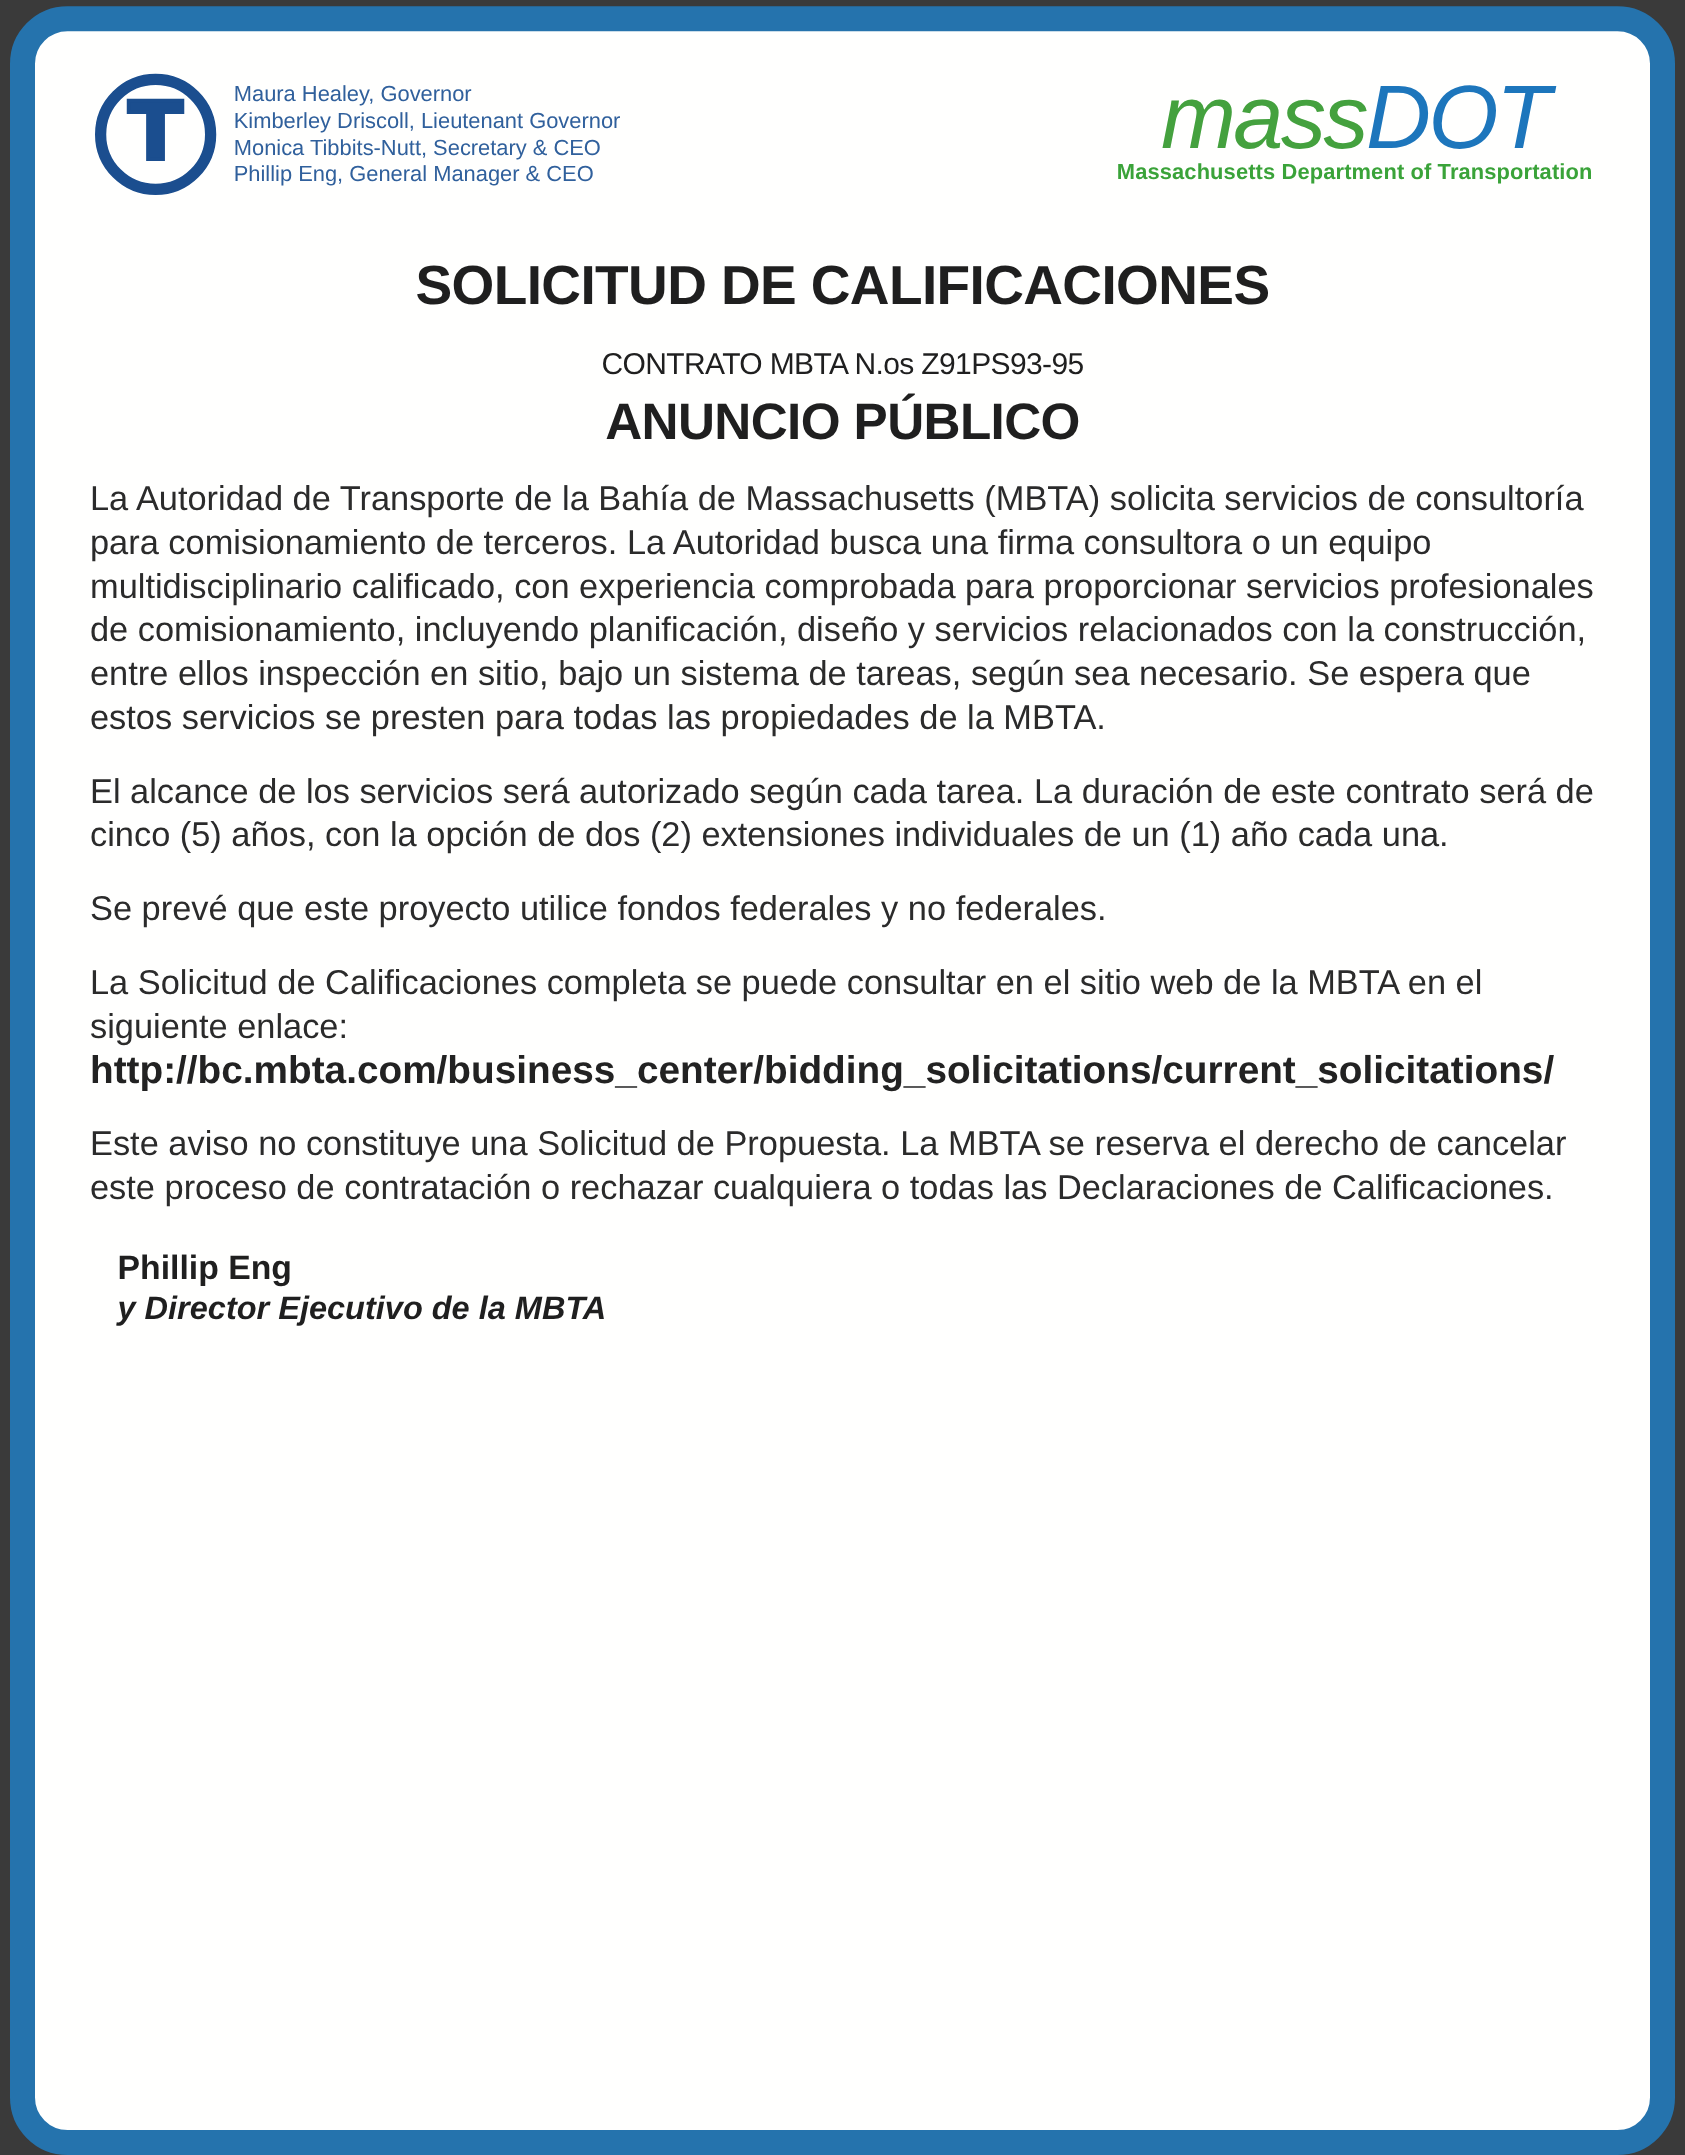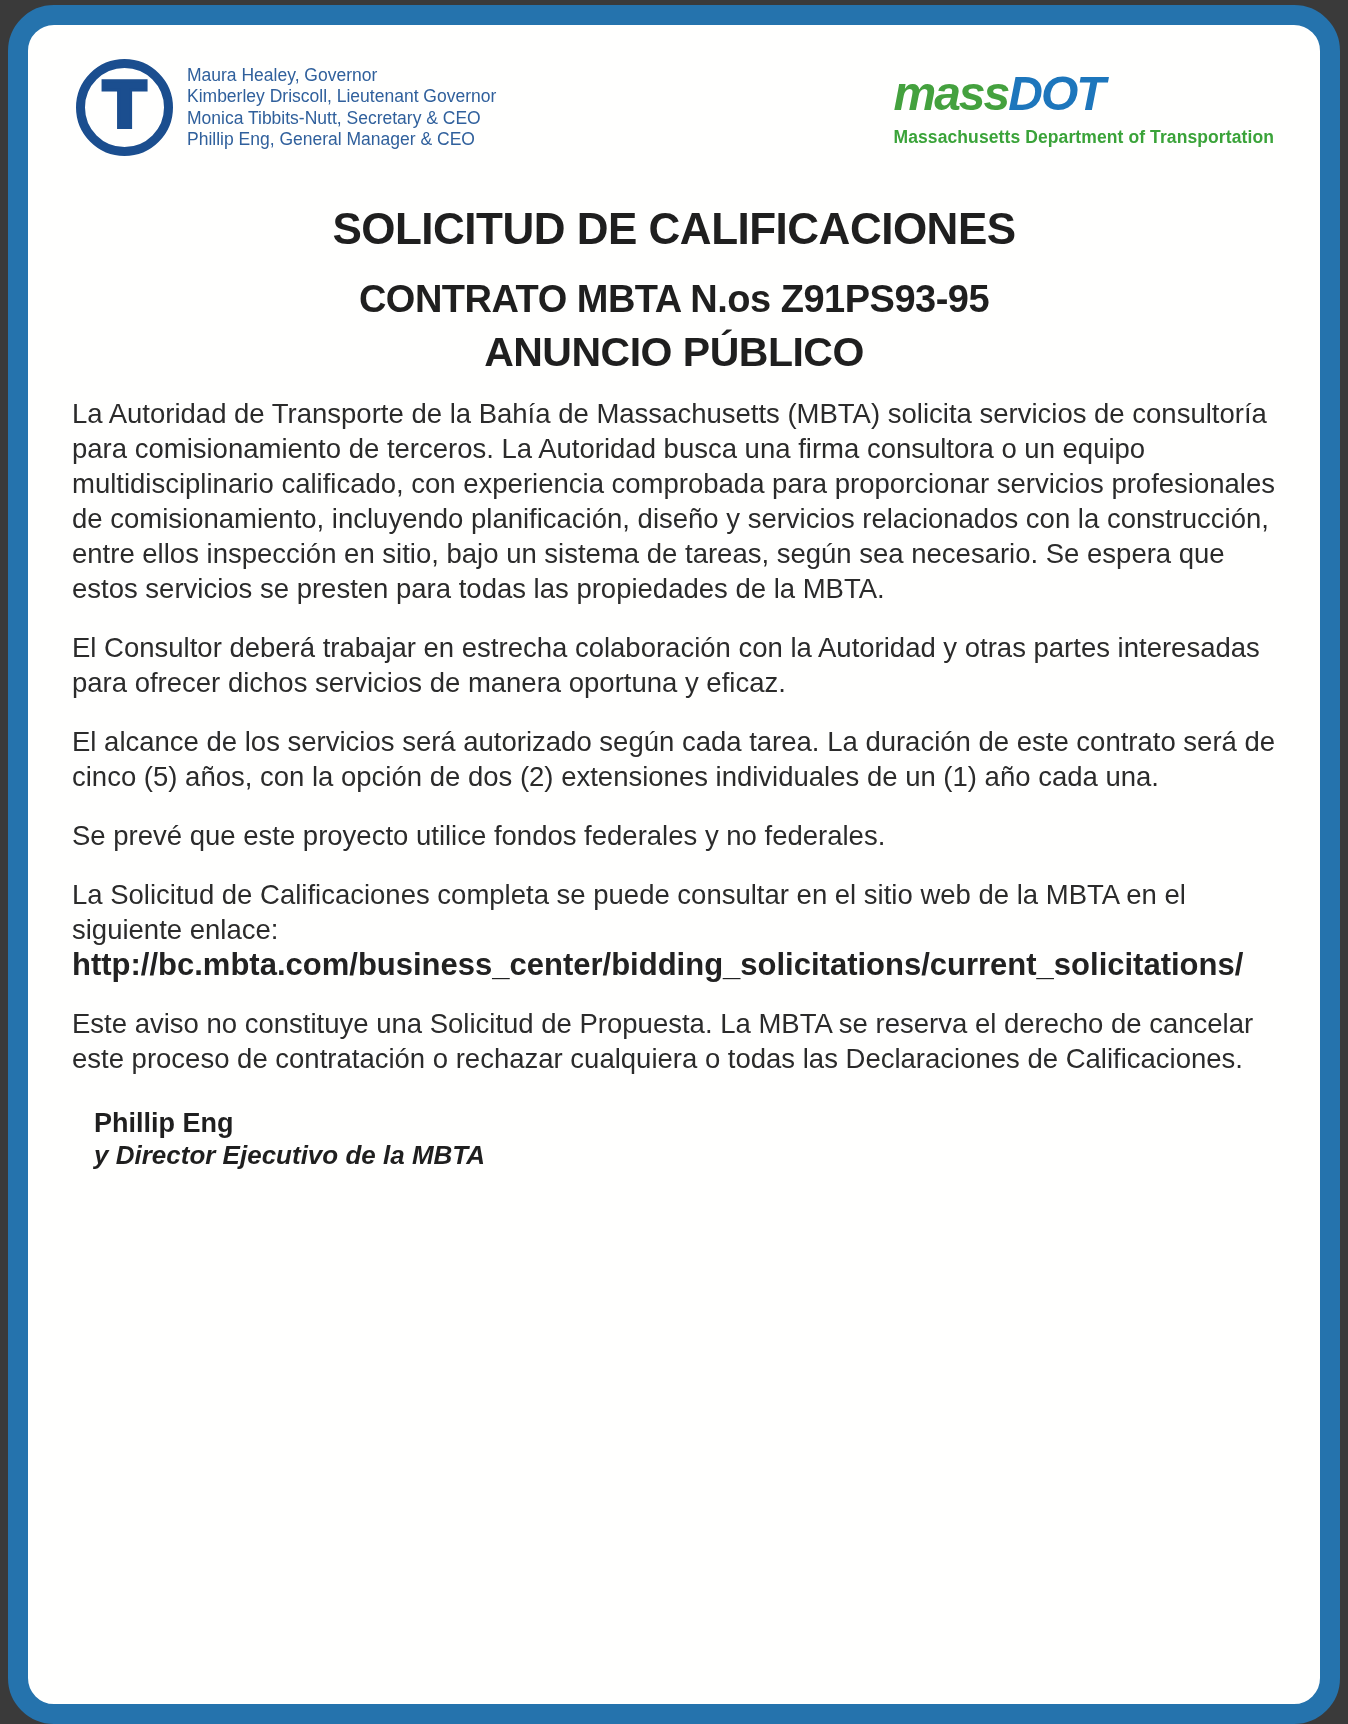--- a/index.html
+++ b/index.html
@@ -52,25 +52,26 @@
     list-style: none;
     color: #30609c;
     font-size: 17.5px;
     line-height: 21.5px;
     font-weight: normal;
     letter-spacing: 0px;
   }
   .brand-right { text-align: left; margin-top: 6px; margin-right: 2px; }
   .massdot-word {
     font-style: italic;
-    font-weight: bold;
-    font-size: 48px;
+    font-weight: normal;
+    font-size: 72px;
     line-height: 58px;
     letter-spacing: -2px;
     white-space: nowrap;
+    text-align: center;
   }
   .massdot-mass { color: #44a13e; }
   .massdot-dot  { color: #1d76bc; }
   .massdot-tagline {
     color: #3aa339;
     font-weight: bold;
     font-size: 17.5px;
     letter-spacing: 0.1px;
     margin-top: 4px;
     white-space: nowrap;
@@ -85,22 +86,22 @@
     font-weight: bold;
   }
   .title-sub {
     margin-top: 22px;
     font-size: 36px;
     font-weight: bold;
     line-height: 46px;
   }
   .title-contract {
     margin-top: 24px;
-    font-size: 38px;
-    font-weight: bold;
+    font-size: 24px;
+    font-weight: normal;
   }
   .title-announce {
     margin-top: 8px;
     font-size: 41px;
     font-weight: bold;
   }
 
   
   .body-text { margin-top: 20px; }
   .body-text p {
@@ -169,21 +170,20 @@
     </div>
 
     <div class="titles">
       <div class="title-main">SOLICITUD DE CALIFICACIONES</div>
       <div class="title-contract">CONTRATO MBTA N.os Z91PS93-95</div>
       <div class="title-announce">ANUNCIO PÚBLICO</div>
     </div>
 
     <div class="body-text">
       <p>La Autoridad de Transporte de la Bahía de Massachusetts (MBTA) solicita servicios de consultoría para comisionamiento de terceros. La Autoridad busca una firma consultora o un equipo multidisciplinario calificado, con experiencia comprobada para proporcionar servicios profesionales de comisionamiento, incluyendo planificación, diseño y servicios relacionados con la construcción, entre ellos inspección en sitio, bajo un sistema de tareas, según sea necesario. Se espera que estos servicios se presten para todas las propiedades de la MBTA.</p>
-      <p>El Consultor deberá trabajar en estrecha colaboración con la Autoridad y otras partes interesadas para ofrecer dichos servicios de manera oportuna y eficaz.</p>
       <p>El alcance de los servicios será autorizado según cada tarea. La duración de este contrato será de cinco (5) años, con la opción de dos (2) extensiones individuales de un (1) año cada una.</p>
       <p>Se prevé que este proyecto utilice fondos federales y no federales.</p>
       <p>La Solicitud de Calificaciones completa se puede consultar en el sitio web de la MBTA en el siguiente enlace:</p>
       <div class="url-line">http://bc.mbta.com/business_center/bidding_solicitations/current_solicitations/</div>
       <p>Este aviso no constituye una Solicitud de Propuesta. La MBTA se reserva el derecho de cancelar este proceso de contratación o rechazar cualquiera o todas las Declaraciones de Calificaciones.</p>
     </div>
 
     <div class="signature">
       <div class="sig-name">Phillip Eng</div>
       <div class="sig-title-2">y Director Ejecutivo de la MBTA</div>

